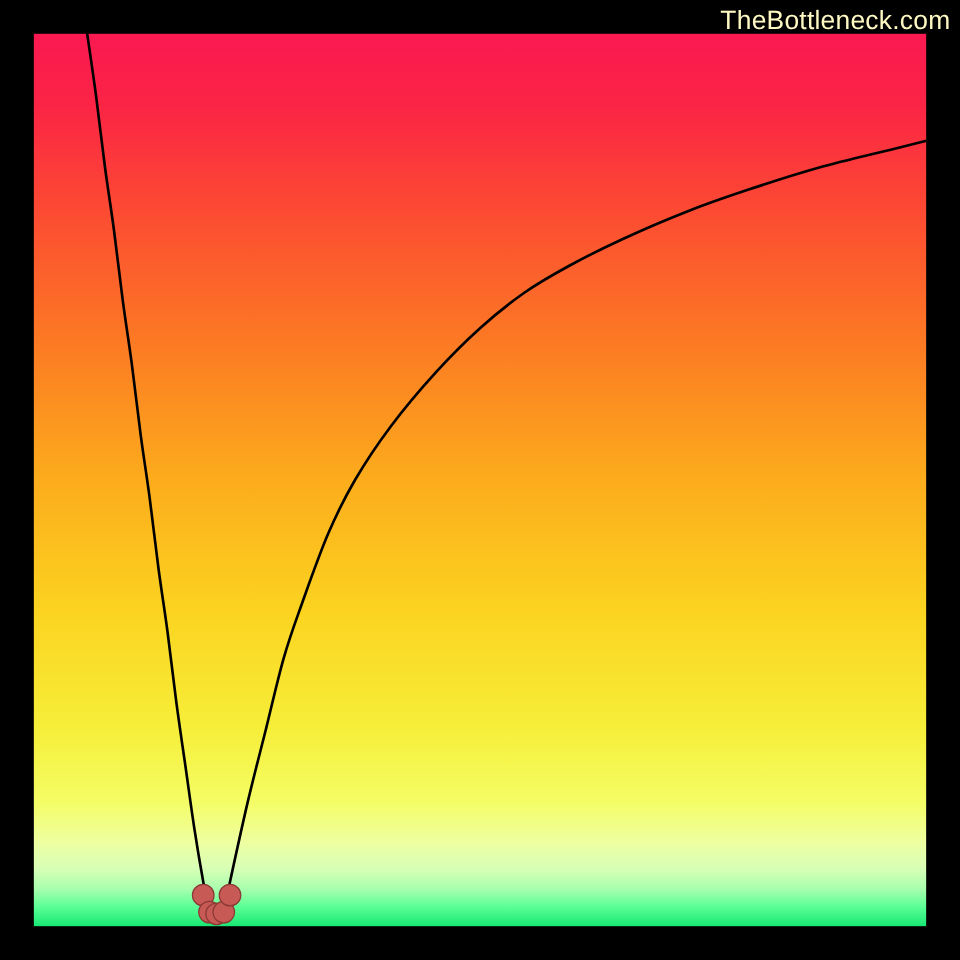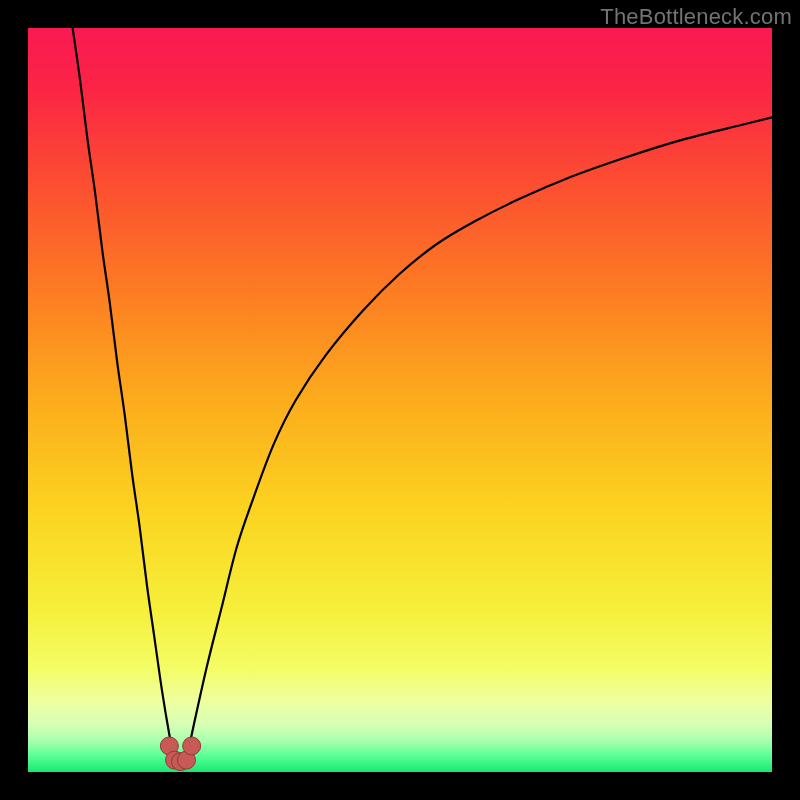--- a/index.html
+++ b/index.html
@@ -21,21 +21,21 @@
     position: absolute;
     left: 28px;
     top: 28px;
     width: 744px;
     height: 744px;
   }
   .watermark {
     position: absolute;
     top: 4px;
     right: 8px;
-    color: #737373;
+    color: #fef9c3;
     font-size: 22px;
     font-weight: 500;
     letter-spacing: 0.2px;
     user-select: none;
   }
   svg { display: block; }
 </style>
 </head>
 <body>
 

